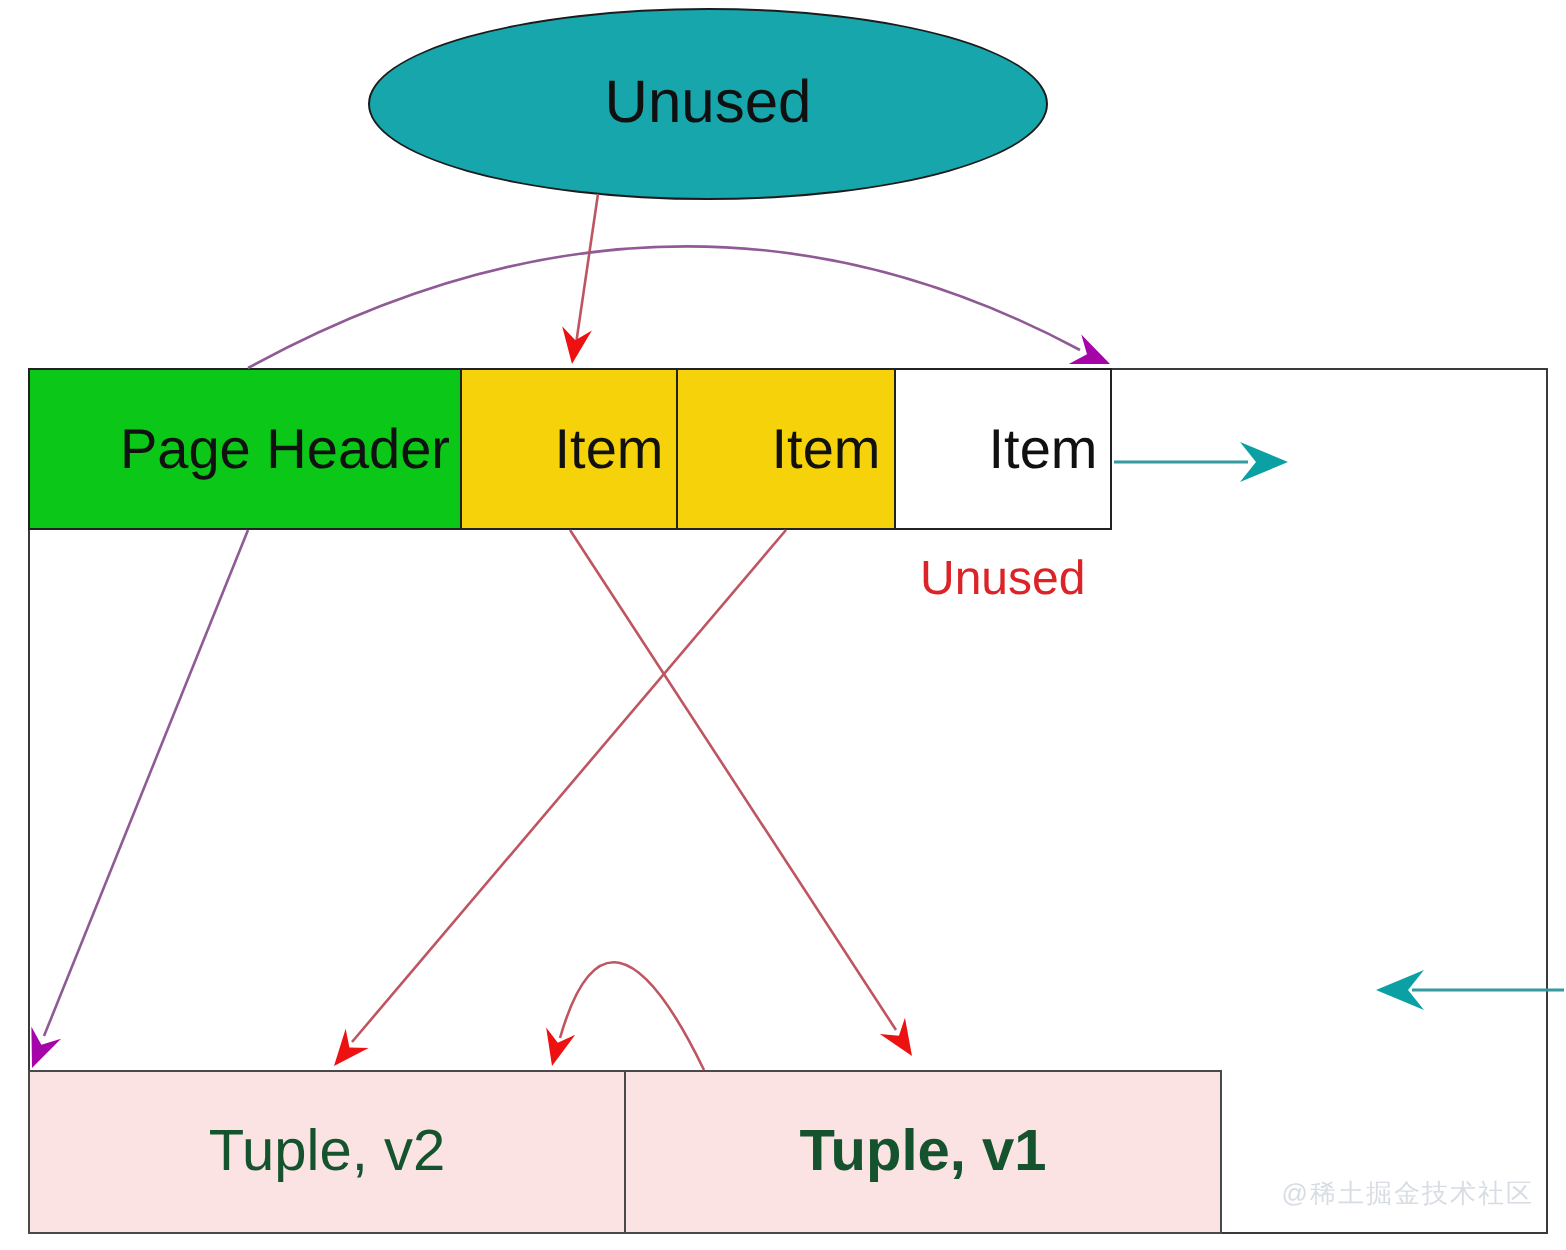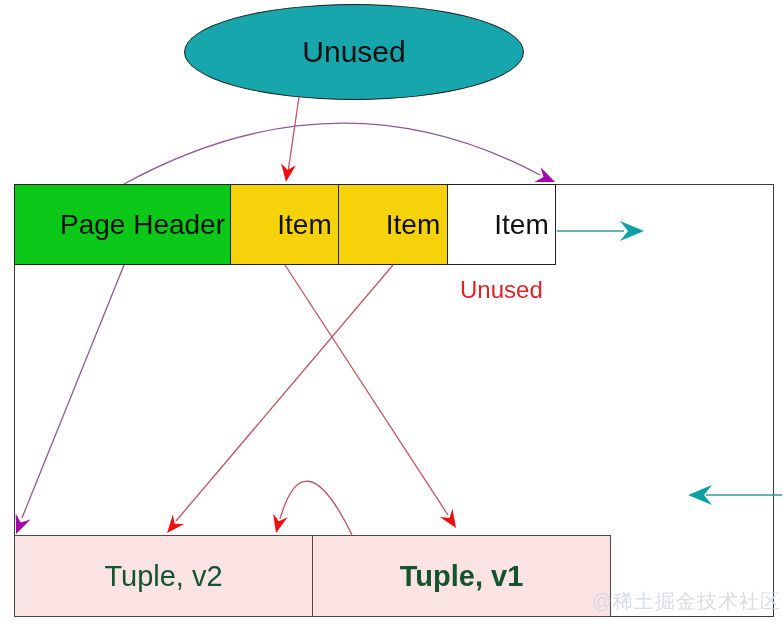--- a/index.html
+++ b/index.html
@@ -37,22 +37,22 @@
     font-size:24px; color:var(--red_text);
   }
   .arrows { position:absolute; left:0; top:0; z-index:3; pointer-events:none; }
   .rl { stroke:var(--red_line); stroke-width:1.3; fill:none; }
   .rh { fill:var(--red_head); stroke:none; }
   .pl { stroke:var(--purple_line); stroke-width:1.3; fill:none; }
   .ph { fill:var(--purple_head); stroke:none; }
   .tl { stroke:var(--teal_line); stroke-width:1.5; fill:none; }
   .th { fill:var(--teal_head); stroke:none; }
   .watermark {
-    position:absolute; right:2px; top:588px; z-index:4;
-    font-size:20px; color:var(--watermark_color); opacity:0.88;
+    position:absolute; right:16px; top:588px; z-index:4;
+    font-size:13px; color:var(--watermark_color); opacity:0.88;
     letter-spacing:1px; white-space:nowrap;
   }
 </style>
 </head>
 <body>
 
 <div class="canvas">
 
   <div class="outer-rect"></div>
 

